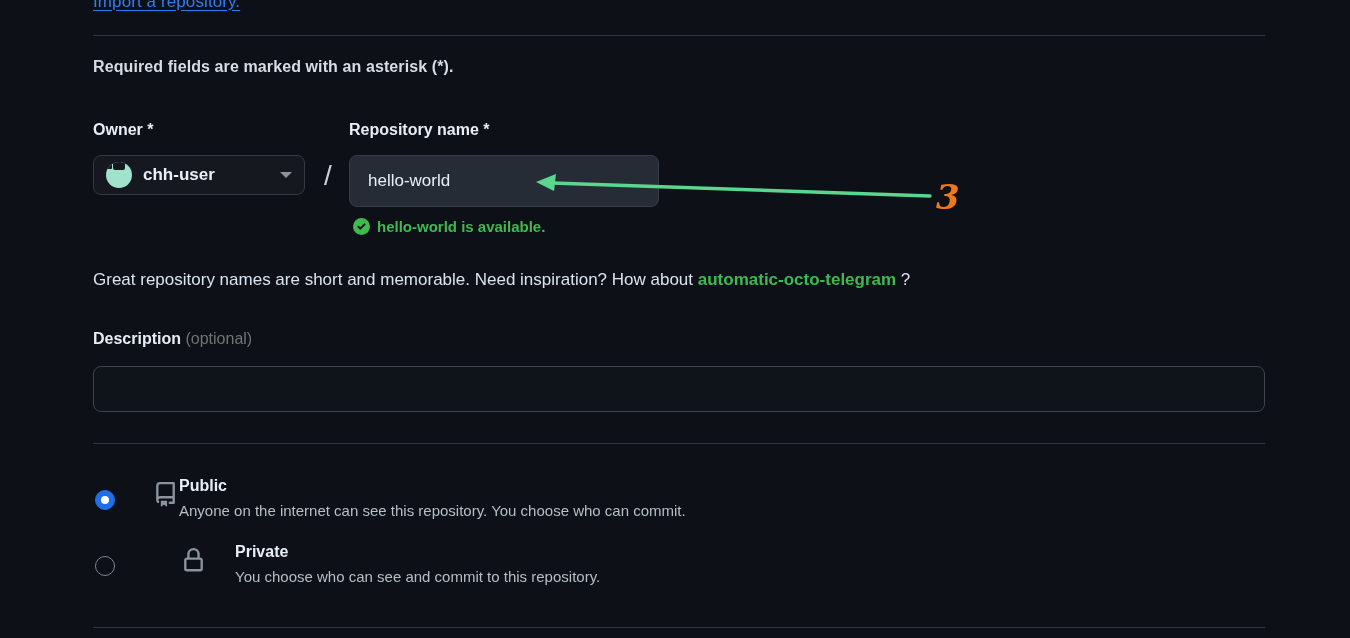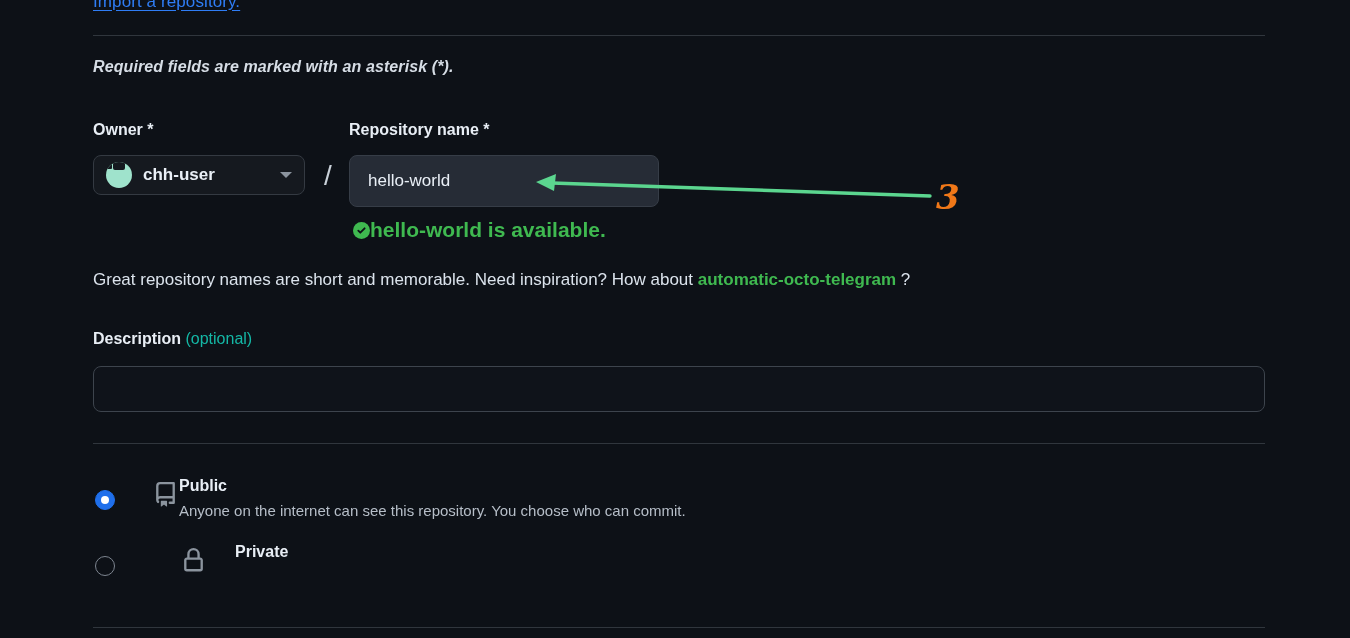--- a/index.html
+++ b/index.html
@@ -53,21 +53,20 @@
   .divider.d1 { top: 35px; }
   .divider.d2 { top: 443px; }
   .divider.d3 { top: 627px; }
 
   
   .required-note {
     position: absolute;
     left: 0;
     top: 58px;
     font-size: 16px;
-    font-style: italic;
     font-weight: 600;
     color: #d6dde5;
     letter-spacing: 0.1px;
   }
 
   
   .field-label {
     position: absolute;
     font-size: 16px;
     font-weight: 700;
@@ -165,21 +164,22 @@
     outline: none;
   }
 
   
   .availability {
     position: absolute;
     left: 260px;
     top: 218px;
     display: flex;
     align-items: center;
-    font-size: 21px;
+    gap: 7px;
+    font-size: 15px;
     font-weight: 700;
     color: #3fb950;
     white-space: nowrap;
   }
   .check-badge {
     width: 17px; height: 17px;
     border-radius: 50%;
     background: #3fb950;
     display: inline-flex;
     align-items: center;
@@ -204,21 +204,21 @@
 
   
   .desc-label {
     position: absolute;
     left: 0;
     top: 330px;
     font-size: 16px;
     white-space: nowrap;
   }
   .desc-label .strong { font-weight: 700; color: #e8eef5; }
-  .desc-label .optional { font-weight: 400; color: #14b8a6; text-align: center; }
+  .desc-label .optional { font-weight: 400; color: #737373; text-align: center; }
   .desc-input {
     position: absolute;
     left: 0;
     top: 366px;
     width: 1172px;
     height: 46px;
     box-sizing: border-box;
     background: #0f131a;
     border: 1px solid #3d444d;
     border-radius: 8px;
@@ -371,20 +371,21 @@
 
     <div class="vis-option private">
       <span class="radio off"></span>
       <span class="vis-icon">
         <svg width="25" height="25" viewBox="0 0 16 16" aria-hidden="true">
           <path fill="#8b949e" d="M4 4a4 4 0 0 1 8 0v2h.25c.966 0 1.75.784 1.75 1.75v5.5A1.75 1.75 0 0 1 12.25 15h-8.5A1.75 1.75 0 0 1 2 13.25v-5.5C2 6.784 2.784 6 3.75 6H4Zm8.25 3.5h-8.5a.25.25 0 0 0-.25.25v5.5c0 .138.112.25.25.25h8.5a.25.25 0 0 0 .25-.25v-5.5a.25.25 0 0 0-.25-.25ZM10.5 6V4a2.5 2.5 0 1 0-5 0v2Z"></path>
         </svg>
       </span>
       <span class="vis-text">
         <span class="vis-title">Private</span>
+        <span class="vis-desc" style="display:block">You choose who can see and commit to this repository.</span>
       </span>
     </div>
 
     <div class="divider d3"></div>
 
   </div>
 
   <div class="annot">
     <svg width="1350" height="638" style="position:absolute;left:0;top:0" aria-hidden="true">
       <g>

